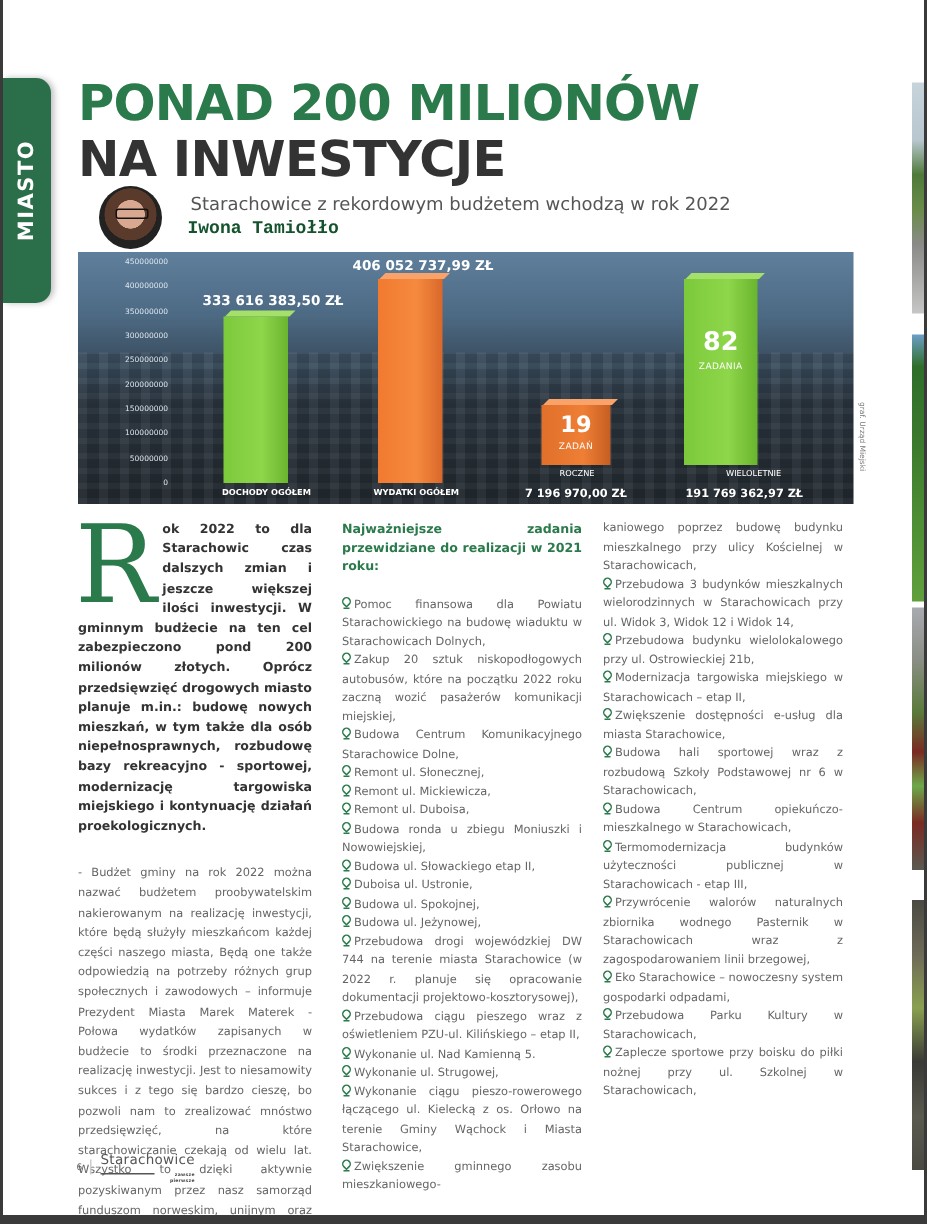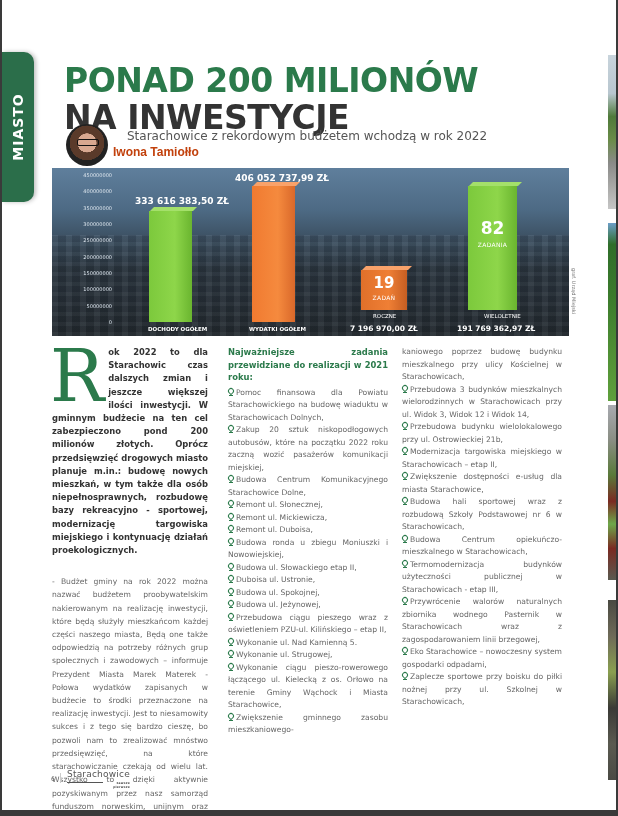--- a/index.html
+++ b/index.html
@@ -1,26 +1,26 @@
 <!DOCTYPE html>
 <html><head>
 <meta charset="utf-8">
 <style>
   html,body{margin:0;padding:0;}
   body{width:618px;height:816px;background:#3a3a3a;position:relative;overflow:hidden;font-family:"DejaVu Sans",sans-serif;}
   .page{position:absolute;left:2px;top:0;width:614px;height:810px;background:#ffffff;overflow:hidden;}
   .section-tab{position:absolute;left:0;top:52px;width:32px;height:150px;background:#2b6e4a;border-radius:0 10px 10px 0;box-shadow:2px 0 4px rgba(0,0,0,.25);}
   .section-tab span{position:absolute;left:50%;top:50%;transform:translate(-50%,-50%) rotate(-90deg);color:#fff;font-weight:bold;font-size:14px;letter-spacing:1px;white-space:nowrap;}
-  .title{position:absolute;left:50px;top:50px;margin:12px;font-family:"DejaVu Sans",sans-serif;font-weight:bold;font-size:33px;line-height:37px;letter-spacing:-0.5px;}
+  .title{position:absolute;left:50px;top:50px;margin:0;font-family:"DejaVu Sans",sans-serif;font-weight:bold;font-size:33px;line-height:37px;letter-spacing:-0.5px;}
   .title .l1{color:#2b7a4b;display:block;}
   .title .l2{color:#333333;display:block;}
   .avatar{position:absolute;left:64px;top:124px;width:42px;height:42px;border-radius:50%;background:radial-gradient(circle at 50% 45%,#d8a890 0 30%,#5a3a2a 31% 55%,#222 56%);overflow:hidden;}
   .avatar .glasses{position:absolute;left:11px;top:15px;width:20px;height:5px;border:1.5px solid #111;border-radius:2px;}
   .subtitle{position:absolute;left:125px;top:129px;font-family:"DejaVu Sans",sans-serif;font-size:12px;color:#555;}
-  .author{position:absolute;left:111px;top:145px;font-family:Liberation Sans, sans-serif;font-weight:bold;font-size:12px;color:#c2410c;}
+  .author{position:absolute;left:123px;top:145px;font-family:Liberation Mono, monospace;font-weight:bold;font-size:12px;color:#14532d;}
   .chart{position:absolute;left:50px;top:168px;width:517px;height:168px;background:linear-gradient(180deg,#5f7f9c 0%,#4d6a84 25%,#3e5366 40%,#2b3640 60%,#232a30 100%);overflow:hidden;}
   .chart .city{position:absolute;left:0;right:0;bottom:0;height:60%;background:repeating-linear-gradient(90deg,rgba(255,255,255,0.04) 0 6px,rgba(0,0,0,0.08) 6px 14px),repeating-linear-gradient(0deg,rgba(255,255,255,0.03) 0 4px,rgba(0,0,0,0.06) 4px 10px);}
   .ytick{position:absolute;left:20px;width:40px;text-align:right;font-size:5px;color:#dde6ee;}
   .bar{position:absolute;bottom:0;}
   .bar-green{background:linear-gradient(90deg,#7cc93c,#8ed64a 60%,#6ab52f);}
   .bar-orange{background:linear-gradient(90deg,#f07a30,#f58a3e 60%,#d9682a);}
   .bar-orange-dark{background:linear-gradient(90deg,#e0702a,#ef7f35 60%,#c65e22);}
   .bar-top-green{position:absolute;left:3px;right:-3px;top:-4px;height:4px;background:#a4e06a;transform:skewX(-45deg);}
   .bar-top-orange{position:absolute;left:3px;right:-3px;top:-4px;height:4px;background:#f9a26a;transform:skewX(-45deg);}
   .bar-value{position:absolute;color:#fff;font-weight:bold;font-size:9px;white-space:nowrap;}
@@ -29,21 +29,21 @@
   .big-sub{position:absolute;left:0;right:0;text-align:center;color:#fff;font-size:6px;letter-spacing:.3px;}
   .photo-credit{position:absolute;left:568px;top:262px;transform:rotate(-90deg);transform-origin:left top;font-size:5px;color:#777;white-space:nowrap;}
   .col{position:absolute;top:346px;font-family:"DejaVu Sans",sans-serif;color:#666;}
   .col1{left:50px;width:156px;}
   .col2{left:226px;width:160px;}
   .col3{left:400px;width:160px;}
   .lead{position:relative;font-weight:bold;color:#333;font-size:8.4px;line-height:13.2px;text-align:justify;}
   .dropcap{float:left;font-family:"DejaVu Serif",serif;font-weight:normal;color:#2b7a4b;font-size:72px;line-height:60px;margin:0 4px 0 -2px;}
   .body-text{font-size:7.6px;line-height:13.2px;text-align:justify;color:#666;margin-top:18px;}
   .body-text p{margin:0;}
-  .list-heading{color:#2b7a4b;font-weight:bold;font-size:8.4px;line-height:12.5px;text-align:justify;margin-bottom:3px;}
+  .list-heading{color:#2b7a4b;font-weight:bold;font-size:8.4px;line-height:12.5px;text-align:justify;margin-bottom:13px;}
   .list{margin:0;padding:0;list-style:none;}
   .list li{font-size:7.6px;line-height:12.5px;color:#666;text-align:justify;}
   .pin{display:inline-block;width:6px;height:8px;position:relative;margin-right:2px;vertical-align:-1px;}
   .pin::before{content:"";position:absolute;left:0;top:0;width:4px;height:4px;border:1px solid #2b7a4b;border-radius:50% 50% 50% 0;transform:rotate(-45deg);}
   .pin::after{content:"";position:absolute;left:1px;top:7px;width:4px;height:1px;background:#2b7a4b;}
   .cont{font-size:7.6px;line-height:12.5px;color:#666;text-align:justify;}
   .side-photo{position:absolute;left:606px;width:12px;}
   .footer-num{position:absolute;left:49px;top:775px;font-size:6px;color:#666;}
   .footer-sep{position:absolute;left:58px;top:773px;width:1px;height:10px;background:#ccc;}
   .footer-logo{position:absolute;left:65px;top:769px;font-family:"DejaVu Sans",sans-serif;font-size:9px;color:#555;letter-spacing:.2px;text-align:right;}
@@ -97,21 +97,21 @@
     <div class="cat-label" style="left:197px;top:158px">WYDATKI OGÓŁEM</div>
 
     <div class="bar bar-orange-dark" style="left:309px;width:46px;height:40px;bottom:26px">
       <div class="bar-top-orange"></div>
       <div class="big-num" style="top:4px;font-size:15px">19</div>
       <div class="big-sub" style="top:24px">ZADAŃ</div>
     </div>
     <div class="cat-label" style="left:321px;top:145px;font-weight:normal">ROCZNE</div>
     <div class="bar-value" style="left:298px;top:156px;font-size:7.5px">7 196 970,00 ZŁ</div>
 
-    <div class="bar bar-green" style="left:416px;width:49px;height:124px;bottom:26px">
+    <div class="bar bar-green" style="left:404px;width:49px;height:124px;bottom:26px">
       <div class="bar-top-green"></div>
       <div class="big-num" style="top:32px;font-size:17px">82</div>
       <div class="big-sub" style="top:55px">ZADANIA</div>
     </div>
     <div class="cat-label" style="left:432px;top:145px;font-weight:normal">WIELOLETNIE</div>
     <div class="bar-value" style="left:405px;top:156px;font-size:7.5px">191 769 362,97 ZŁ</div>
   </div>
   <div class="photo-credit" style="transform:rotate(90deg);transform-origin:left top;left:575px;top:268px">graf. Urząd Miejski</div>
 
   <div class="col col1">
@@ -131,40 +131,42 @@
       <li><span class="pin"></span><span>Zakup 20 sztuk niskopodłogowych autobusów, które na początku 2022 roku zaczną wozić pasażerów komunikacji miejskiej,</span></li>
       <li><span class="pin"></span><span>Budowa Centrum Komunikacyjnego Starachowice Dolne,</span></li>
       <li><span class="pin"></span><span>Remont ul. Słonecznej,</span></li>
       <li><span class="pin"></span><span>Remont ul. Mickiewicza,</span></li>
       <li><span class="pin"></span><span>Remont ul. Duboisa,</span></li>
       <li><span class="pin"></span><span>Budowa ronda u zbiegu Moniuszki i Nowowiejskiej,</span></li>
       <li><span class="pin"></span><span>Budowa ul. Słowackiego etap II,</span></li>
       <li><span class="pin"></span><span>Duboisa ul. Ustronie,</span></li>
       <li><span class="pin"></span><span>Budowa ul. Spokojnej,</span></li>
       <li><span class="pin"></span><span>Budowa ul. Jeżynowej,</span></li>
+      <li><span class="pin"></span><span>Przebudowa drogi wojewódzkiej DW 744 na terenie miasta Starachowice (w 2022 r. planuje się opracowanie dokumentacji projektowo-kosztorysowej),</span></li>
       <li><span class="pin"></span><span>Przebudowa ciągu pieszego wraz z oświetleniem PZU-ul. Kilińskiego – etap II,</span></li>
       <li><span class="pin"></span><span>Wykonanie ul. Nad Kamienną 5.</span></li>
       <li><span class="pin"></span><span>Wykonanie ul. Strugowej,</span></li>
       <li><span class="pin"></span><span>Wykonanie ciągu pieszo-rowerowego łączącego ul. Kielecką z os. Orłowo na terenie Gminy Wąchock i Miasta Starachowice,</span></li>
       <li><span class="pin"></span><span>Zwiększenie gminnego zasobu mieszkaniowego</span>-</li>
     </ul>
   </div>
 
   <div class="col col3">
     <div class="cont">kaniowego poprzez budowę budynku mieszkalnego przy ulicy Kościelnej w Starachowicach,</div>
     <ul class="list">
       <li><span class="pin"></span><span>Przebudowa 3 budynków mieszkalnych wielorodzinnych w Starachowicach przy ul. Widok 3, Widok 12 i Widok 14,</span></li>
       <li><span class="pin"></span><span>Przebudowa budynku wielolokalowego przy ul. Ostrowieckiej 21b,</span></li>
       <li><span class="pin"></span><span>Modernizacja targowiska miejskiego w Starachowicach – etap II,</span></li>
       <li><span class="pin"></span><span>Zwiększenie dostępności e-usług dla miasta Starachowice,</span></li>
       <li><span class="pin"></span><span>Budowa hali sportowej wraz z rozbudową Szkoły Podstawowej nr 6 w Starachowicach,</span></li>
       <li><span class="pin"></span><span>Budowa Centrum opiekuńczo-mieszkalnego w Starachowicach,</span></li>
       <li><span class="pin"></span><span>Termomodernizacja budynków użyteczności publicznej w Starachowicach - etap III,</span></li>
       <li><span class="pin"></span><span>Przywrócenie walorów naturalnych zbiornika wodnego Pasternik w Starachowicach wraz z zagospodarowaniem linii brzegowej,</span></li>
       <li><span class="pin"></span><span>Eko Starachowice – nowoczesny system gospodarki odpadami,</span></li>
+      <li><span class="pin"></span><span>Przebudowa Parku Kultury w Starachowicach,</span></li>
       <li><span class="pin"></span><span>Zaplecze sportowe przy boisku do piłki nożnej przy ul. Szkolnej w Starachowicach,</span></li>
     </ul>
   </div>
 
   <div class="side-photo" style="top:55px;height:154px;background:linear-gradient(180deg,#c8d4dc 0%,#b8c6cf 25%,#4f7a3a 40%,#6a8c48 55%,#8a8a88 70%,#a8a8a6 85%,#c6c6c6 100%)"></div>
   <div class="side-photo" style="top:223px;height:178px;background:linear-gradient(180deg,#6c9ec8 0%,#2f6e2a 12%,#3b7a2c 40%,#4e8e34 70%,#5fa03c 100%)"></div>
   <div class="side-photo" style="top:405px;height:175px;background:linear-gradient(180deg,#a8aab0 0%,#8a8e84 20%,#5a7a3a 40%,#7a2a22 55%,#6ea84a 68%,#7a2a22 82%,#5a5a50 100%)"></div>
   <div class="side-photo" style="top:600px;height:180px;background:linear-gradient(180deg,#4a4a42 0%,#6e6a58 20%,#8aa050 40%,#3a3a36 60%,#5a5a50 80%,#4a4a44 100%)"></div>
 
   <div class="footer-num">6</div>

